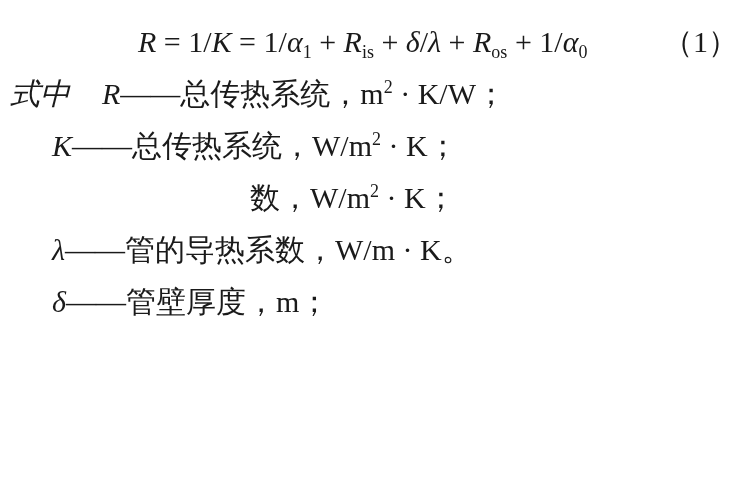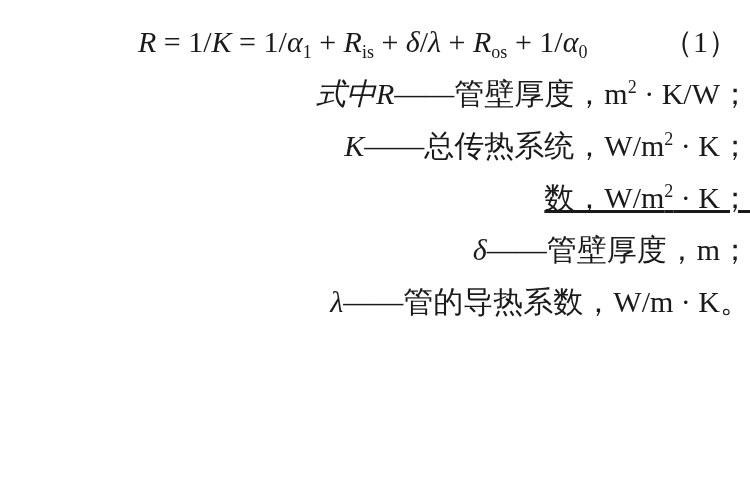--- a/index.html
+++ b/index.html
@@ -6,21 +6,20 @@
   .page{
     position:relative;
     width:750px;height:420px;
     background:#ffffff;
     color:#1a1a1a;
     font-family:"Liberation Serif","DejaVu Serif",serif;
     font-size:30px;
     padding-top:16px;
     box-sizing:border-box;
     overflow:hidden;
-    text-align:right;
   }
   .row{height:52px;line-height:52px;white-space:nowrap;}
   .eq-row{
     display:flex;
     justify-content:space-between;
     align-items:baseline;
     padding-left:138px;
     padding-right:12px;
   }
   .t-i{font-style:italic;}
@@ -28,50 +27,50 @@
   .t-sup{font-size:0.6em;vertical-align:0.6em;line-height:0;}
   .t-sp1{letter-spacing:3px;}
   .t-sp2{letter-spacing:5px;}
   .intro{
     display:inline-block;
     width:102px;
     padding-left:10px;
     box-sizing:border-box;
     font-style:italic;
   }
-  .ind-sym{margin-left:112px;}
-  .ind-c1{margin-left:250px;text-decoration:underline;}
+  .ind-sym{margin-left:52px;}
+  .ind-c1{margin-left:250px;}
   .ind-c2{margin-left:270px;}
 </style>
 </head>
 <body>
 
 <div class="page">
 
   <div class="row eq-row">
     <span class="eq-body"><span class="t-i">R</span><span> = 1/</span><span class="t-i">K</span><span> = 1/</span><span class="t-i">α</span><span class="t-sub">1</span><span> + </span><span class="t-i">R</span><span class="t-sub">is</span><span> + </span><span class="t-i">δ</span><span>/</span><span class="t-i">λ</span><span> + </span><span class="t-i">R</span><span class="t-sub">os</span><span> + 1/</span><span class="t-i">α</span><span class="t-sub">0</span></span>
     <span class="eq-num">（1）</span>
   </div>
 
   <div class="row">
-    <span class="intro">式中</span><span><span class="t-i">R</span><span>——管壁厚度，m</span><span class="t-sup">2</span><span> · K/W；</span></span>
+    <span class="intro">式中</span><span><span class="t-i">R</span><span>——总传热系统，m</span><span class="t-sup">2</span><span> · K/W；</span></span>
   </div>
 
   <div class="row">
     <span class="ind-sym"><span class="t-i">K</span><span>——总传热系统，W/m</span><span class="t-sup">2</span><span> · K；</span></span>
   </div>
 
 
   <div class="row">
     <span class="ind-c1"><span>数，W/m</span><span class="t-sup">2</span><span> · K；</span></span>
   </div>
 
 
 
   <div class="row">
-    <span class="ind-sym"><span class="t-i">δ</span><span>——管壁厚度，m；</span></span>
+    <span class="ind-sym"><span class="t-i">λ</span><span>——管的导热系数，W/m · K。</span></span>
   </div>
 
   <div class="row">
-    <span class="ind-sym"><span class="t-i">λ</span><span>——管的导热系数，W/m · K。</span></span>
+    <span class="ind-sym"><span class="t-i">δ</span><span>——管壁厚度，m；</span></span>
   </div>
 
 </div>
 
 </body></html>

